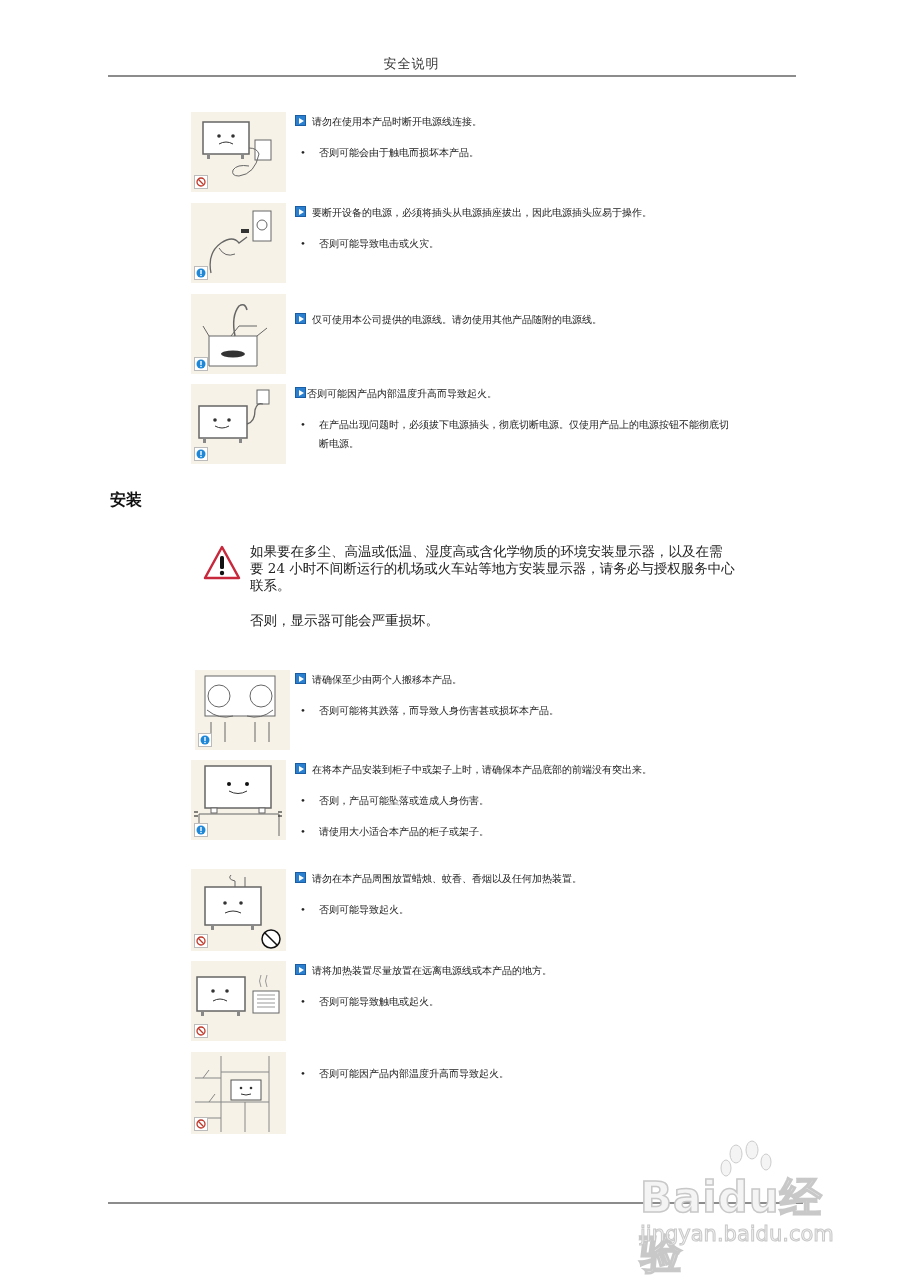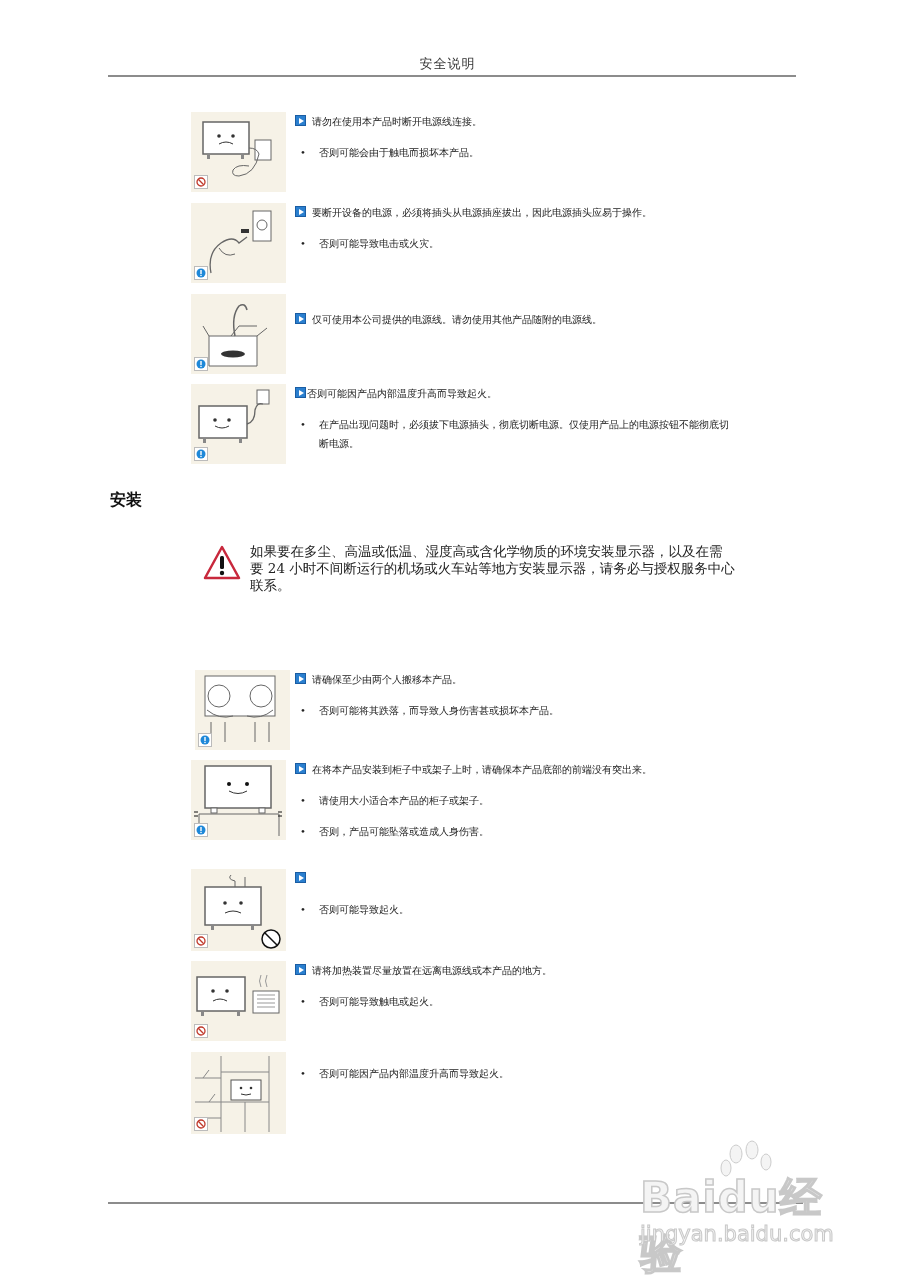--- a/index.html
+++ b/index.html
@@ -1,19 +1,19 @@
 <!DOCTYPE html>
 <html><head>
 <meta charset="utf-8">
 <style>
   html, body { margin: 0; padding: 0; background: #ffffff; }
   body { width: 905px; height: 1280px; position: relative; overflow: hidden;
          font-family: "DejaVu Serif", "Liberation Serif", serif; color: #222; }
   .header-title { position: absolute; top: 55px; left: 0; width: 823px; text-align: center;
-                  font-size: 13px; color: #333; letter-spacing: 1px; padding-left: 36px; }
+                  font-size: 13px; color: #333; letter-spacing: 1px; }
   .rule { position: absolute; left: 108px; width: 688px; height: 2px; background: #8c8c8c; }
   .rule.top { top: 75px; }
   .rule.bottom { top: 1202px; width: 695px; }
 
   .item { position: absolute; left: 191px; width: 545px; }
   .illus { position: absolute; left: 0; top: 0; width: 95px; background: #f6f2e7; overflow: hidden; }
   .illus svg { display: block; }
   .badge { position: absolute; left: 3px; bottom: 3px; width: 14px; height: 14px; background: #fff;
            border: 1px solid #bbb; box-sizing: border-box; display: flex; align-items: center; justify-content: center; }
   .text { position: absolute; left: 104px; width: 440px; font-size: 10px; line-height: 19px; }
@@ -145,20 +145,21 @@
 <div class="warning">
   <span class="tri">
     <svg width="38" height="36" viewBox="0 0 38 36">
       <path d="M19 2 L36 33 L2 33 Z" fill="#fff" stroke="#c8283c" stroke-width="2.5" stroke-linejoin="round"></path>
       <rect x="17" y="11" width="4" height="13" rx="1.5" fill="#111"></rect>
       <circle cx="19" cy="28" r="2.2" fill="#111"></circle>
     </svg>
   </span>
   <div class="wtext">
     <p>如果要在多尘、高温或低温、湿度高或含化学物质的环境安装显示器，以及在需要 24 小时不间断运行的机场或火车站等地方安装显示器，请务必与授权服务中心联系。</p>
+    <p class="second">否则，显示器可能会严重损坏。</p>
   </div>
 </div>
 
 <div class="item" style="top:670px;">
   <div class="illus" style="height:80px;left:4px;">
     <svg width="95" height="80" viewBox="0 0 95 80">
       <rect x="10" y="6" width="70" height="40" fill="#fff" stroke="#666"></rect>
       <circle cx="24" cy="26" r="11" fill="#fff" stroke="#666"></circle>
       <circle cx="66" cy="26" r="11" fill="#fff" stroke="#666"></circle>
       <path d="M12 40 q12 10 26 6 M78 40 q-12 10 -26 6" stroke="#666" fill="none"></path>
@@ -193,22 +194,22 @@
     <span class="badge">
       <svg width="10" height="10" viewBox="0 0 10 10">
           <circle cx="5" cy="5" r="4.5" fill="#1e88d8"></circle>
           <rect x="4.3" y="2" width="1.4" height="4" fill="#fff"></rect>
           <rect x="4.3" y="6.8" width="1.4" height="1.3" fill="#fff"></rect>
         </svg>
     </span>
   </div>
   <div class="text" style="top:0;">
     <p class="title"><span class="arrow"></span><span>在将本产品安装到柜子中或架子上时，请确保本产品底部的前端没有突出来。</span></p>
+    <p class="bullet">否则，产品可能坠落或造成人身伤害。</p>
     <p class="bullet">请使用大小适合本产品的柜子或架子。</p>
-    <p class="bullet">否则，产品可能坠落或造成人身伤害。</p>
   </div>
 </div>
 
 <div class="item" style="top:869px;">
   <div class="illus" style="height:82px;">
     <svg width="95" height="82" viewBox="0 0 95 82">
       <rect x="14" y="18" width="56" height="38" fill="#fff" stroke="#666" stroke-width="1.5"></rect>
       <circle cx="34" cy="34" r="1.8" fill="#333"></circle>
         <circle cx="50" cy="34" r="1.8" fill="#333"></circle>
       <path d="M34 44 q8 -4 16 0" stroke="#333" fill="none"></path>
@@ -219,21 +220,21 @@
       <line x1="74" y1="64" x2="86" y2="76" stroke="#111" stroke-width="1.5"></line>
     </svg>
     <span class="badge">
       <svg width="10" height="10" viewBox="0 0 10 10">
           <circle cx="5" cy="5" r="4" stroke="#c0392b" stroke-width="1.3" fill="none"></circle>
           <line x1="2.3" y1="2.3" x2="7.7" y2="7.7" stroke="#c0392b" stroke-width="1.3"></line>
         </svg>
     </span>
   </div>
   <div class="text" style="top:0;">
-    <p class="title"><span class="arrow"></span></p>
+    <p class="title"><span class="arrow"></span><span>请勿在本产品周围放置蜡烛、蚊香、香烟以及任何加热装置。</span></p>
     <p class="bullet">否则可能导致起火。</p>
   </div>
 </div>
 
 <div class="item" style="top:961px;">
   <div class="illus" style="height:80px;">
     <svg width="95" height="80" viewBox="0 0 95 80">
       <rect x="6" y="16" width="48" height="34" fill="#fff" stroke="#666" stroke-width="1.5"></rect>
       <circle cx="22" cy="30" r="1.8" fill="#333"></circle>
         <circle cx="36" cy="30" r="1.8" fill="#333"></circle>

